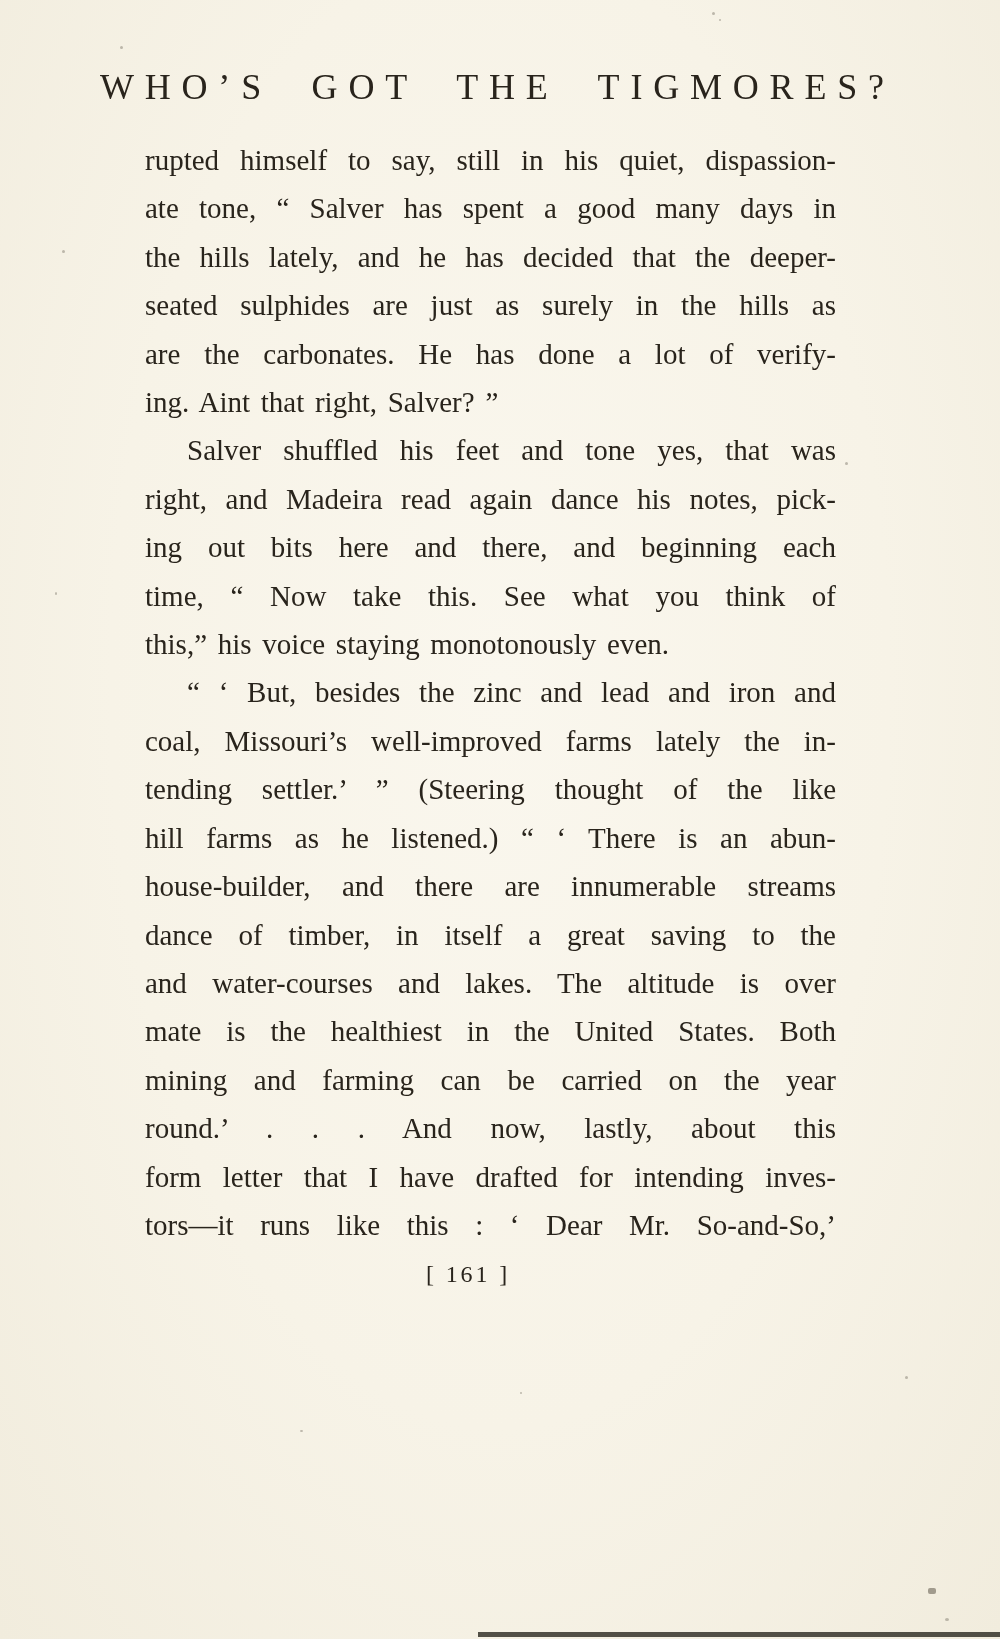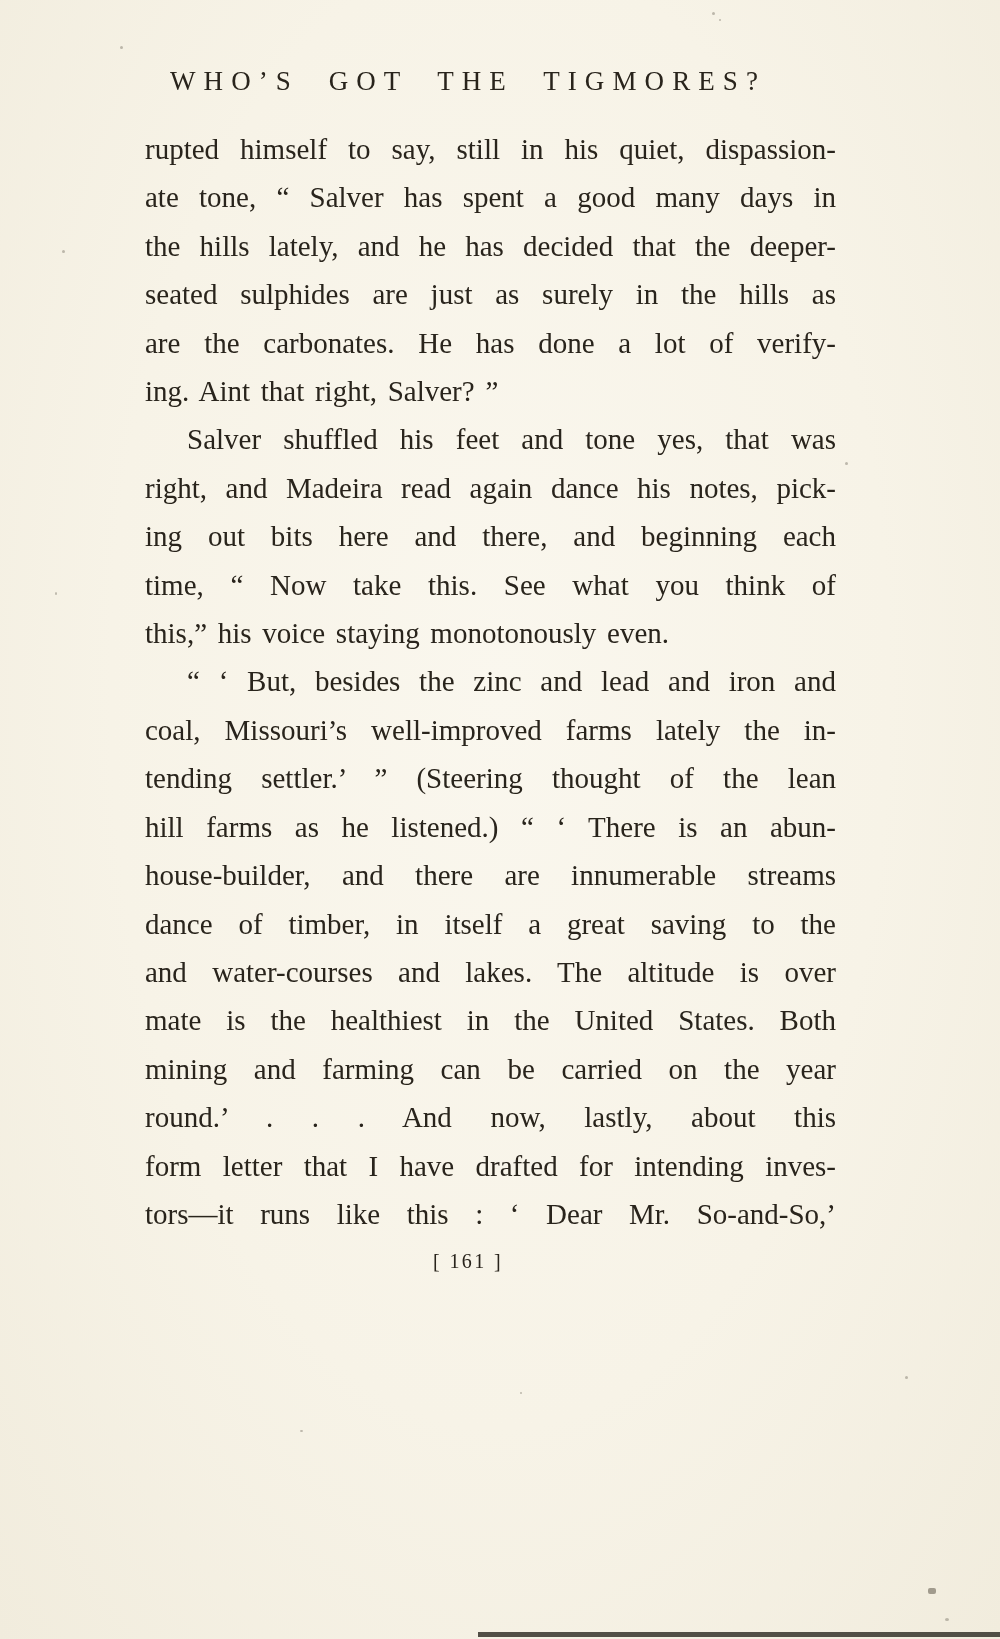--- a/index.html
+++ b/index.html
@@ -15,22 +15,22 @@
     font-family: "Liberation Serif", "DejaVu Serif", serif;
     color: #29241c;
   }
   .page-column {
     position: absolute;
     left: 100px;
     top: 66px;
     width: 736px;
   }
   .header-title {
-    text-align: center;
-    font-size: 27px;
+    text-align: left;
+    font-size: 36px;
     letter-spacing: 0.30em;
     word-spacing: 0.55em;
     font-weight: 400;
     margin: 0 0 28px 0;
     white-space: nowrap;
     font-family: Liberation Serif, serif;
   }
   .body-text {
     font-size: 29px;
   }
@@ -42,21 +42,21 @@
     margin-left: 45px;
   }
   .line.last {
     text-align-last: left;
   }
   .line.indent {
     text-indent: 42px;
   }
   .page-number {
     text-align: center;
-    font-size: 20px;
+    font-size: 24px;
     letter-spacing: 0.12em;
     margin-top: 12px;
   }
   .speck {
     position: absolute;
     background: #8d877a;
     border-radius: 50%;
     opacity: 0.55;
   }
   .scan-edge-artifact {
@@ -92,21 +92,21 @@
       <div class="line">seated sulphides are just as surely in the hills as</div>
       <div class="line">are the carbonates.  He has done a lot of verify-</div>
       <div class="line last">ing.  Aint that right, Salver? ”</div>
       <div class="line indent">Salver shuffled his feet and tone yes, that was</div>
       <div class="line">right, and Madeira read again dance his notes, pick-</div>
       <div class="line">ing out bits here and there, and beginning each</div>
       <div class="line">time, “ Now take this.  See what you think of</div>
       <div class="line last">this,” his voice staying monotonously even.</div>
       <div class="line indent">“ ‘ But, besides the zinc and lead and iron and</div>
       <div class="line">coal, Missouri’s well-improved farms lately the in-</div>
-      <div class="line">tending settler.’ ”   (Steering thought of the lean</div>
+      <div class="line">tending settler.’ ”   (Steering thought of the like</div>
       <div class="line">hill farms as he listened.)   “ ‘ There is an abun-</div>
       <div class="line">house-builder, and there are innumerable streams</div>
       <div class="line">dance of timber, in itself a great saving to the</div>
       <div class="line">and water-courses and lakes.  The altitude is over</div>
       <div class="line">mate is the healthiest in the United States.  Both</div>
       <div class="line">mining and farming can be carried on the year</div>
       <div class="line">round.’   .   .   .   And now, lastly, about this</div>
       <div class="line">form letter that I have drafted for intending inves-</div>
       <div class="line">tors—it runs like this :   ‘ Dear Mr. So-and-So,’</div>
     </div>

